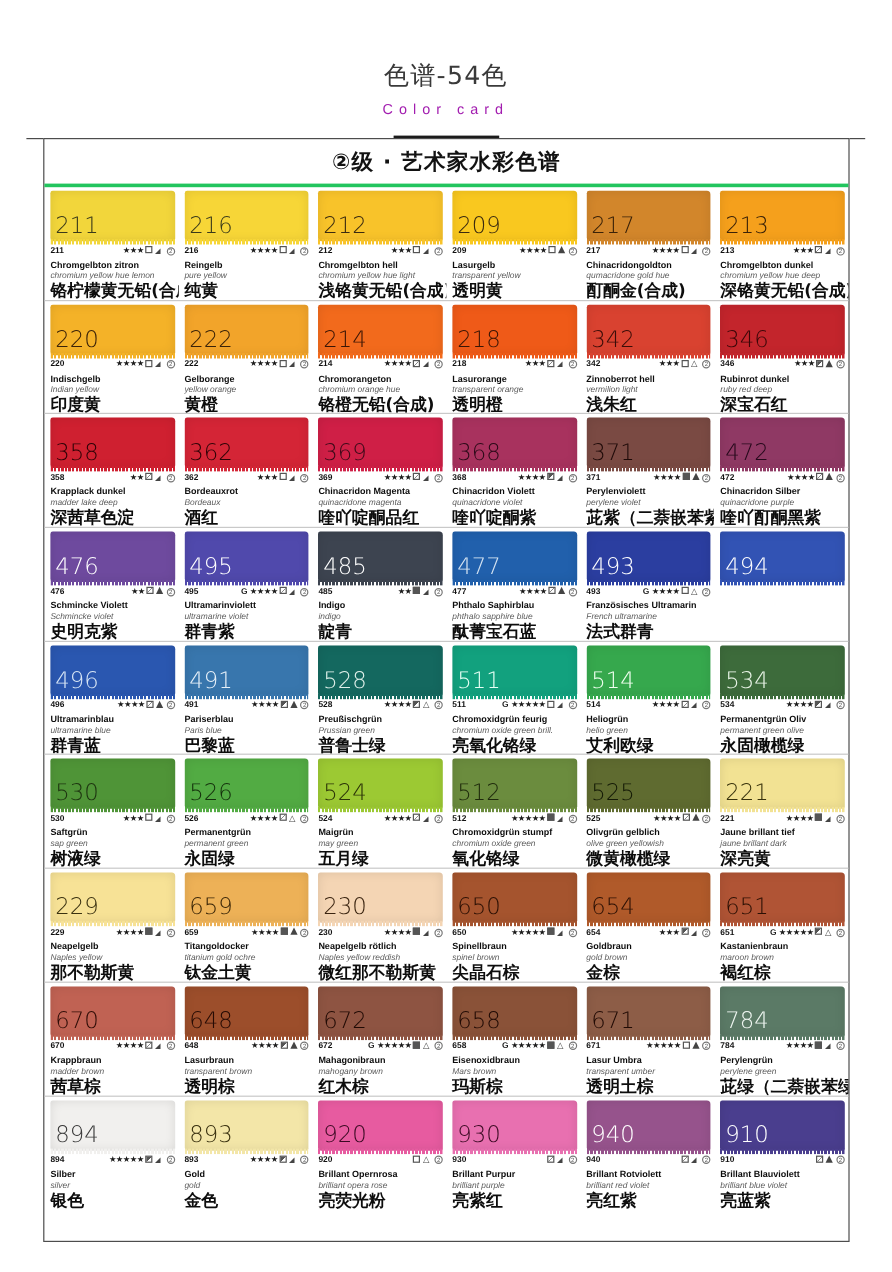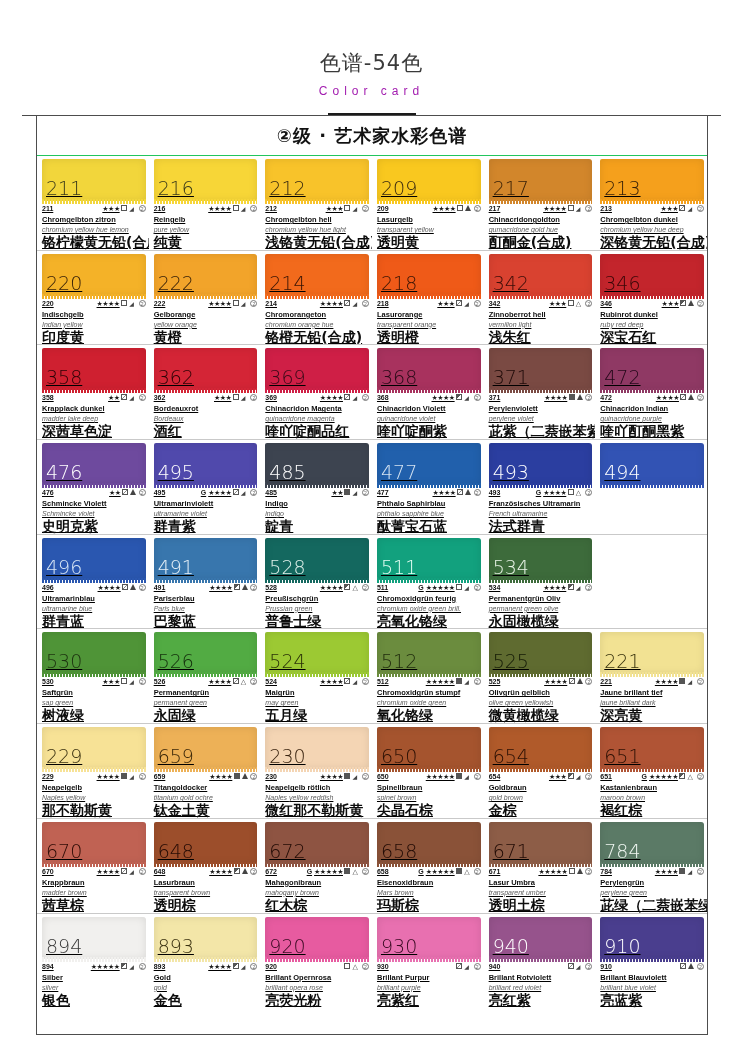--- a/index.html
+++ b/index.html
@@ -33,39 +33,39 @@
     top: 1px; width: 88px; height: 5px; background: #1b1b1b;
   }
 
   
   .card {
     position: absolute; left: 36px; top: 115px;
     width: 672px; height: 920px;
     border: 1px solid #4d4d4d; background: #fff;
   }
   .card-title-row {
-    height: 40px; border-bottom: 1px solid #22c55e;
+    height: 40px; border-bottom: 3px solid #22c55e;
     display: flex; align-items: center; justify-content: center;
   }
   .card-title {
     font-size: 18px; font-weight: bold; color: #121212; letter-spacing: 1px;
     font-family: "DejaVu Sans", "Liberation Sans", sans-serif;
   }
 
   .grid { display: flex; flex-direction: column; }
   .row {
     display: flex;
     height: 94.7px;
     border-bottom: 1px solid #c9c9c9;
   }
   .row:last-child { border-bottom: none; }
   .cell {
     width: 111.66px; flex: 0 0 111.66px;
     padding: 3px 3px 0 5px;
-    position: relative; overflow: hidden; text-decoration: underline;
+    position: relative; overflow: hidden;
   }
   .swatch {
     height: 42px; width: 100%;
     position: relative;
     border-radius: 2px 3px 2px 3px;
     display: flex; align-items: flex-end;
     box-shadow: inset 0 0 9px rgba(0,0,0,0.10);
   }
   .swatch::after {
     content: ""; position: absolute; left: 0; right: 0; bottom: -3px; height: 5px;
@@ -481,21 +481,21 @@
           <div class="meta">
             <div class="meta-top">
               <span class="meta-code">472</span>
               <span class="sym">
                 <span class="stars">★★★★</span>
                 <span><span class="sq diag"></span></span>
                 <span><span class="tri"></span></span>
                 <span><span class="circ">2</span></span>
               </span>
             </div>
-            <div class="name-de">Chinacridon Indian</div>
+            <div class="name-de">Chinacridon Silber</div>
             <div class="name-en">quinacridone purple</div>
             <div class="name-cn">喹吖酊酮黑紫</div>
           </div>
         </div>
       </div>
       <div class="row">
         <div class="cell">
           <div class="swatch" style="background:#6e4a9e">
             <span class="num" style="color:#ffffff">476</span>
           </div>
@@ -667,20 +667,39 @@
                 <span class="g">G</span>
                 <span class="stars">★★★★★</span>
                 <span><span class="sq"></span></span>
                 <span><span class="tri slant"></span></span>
                 <span><span class="circ">2</span></span>
               </span>
             </div>
             <div class="name-de">Chromoxidgrün feurig</div>
             <div class="name-en">chromium oxide green brill.</div>
             <div class="name-cn">亮氧化铬绿</div>
+          </div>
+        </div>
+        <div class="cell">
+          <div class="swatch" style="background:#36a84d">
+            <span class="num" style="color:#f0fff0">514</span>
+          </div>
+          <div class="meta">
+            <div class="meta-top">
+              <span class="meta-code">514</span>
+              <span class="sym">
+                <span class="stars">★★★★</span>
+                <span><span class="sq diag"></span></span>
+                <span><span class="tri slant"></span></span>
+                <span><span class="circ">2</span></span>
+              </span>
+            </div>
+            <div class="name-de">Heliogrün</div>
+            <div class="name-en">helio green</div>
+            <div class="name-cn">艾利欧绿</div>
           </div>
         </div>
         <div class="cell">
           <div class="swatch" style="background:#3d6b3b">
             <span class="num" style="color:#eaf5e8">534</span>
           </div>
           <div class="meta">
             <div class="meta-top">
               <span class="meta-code">534</span>
               <span class="sym">

